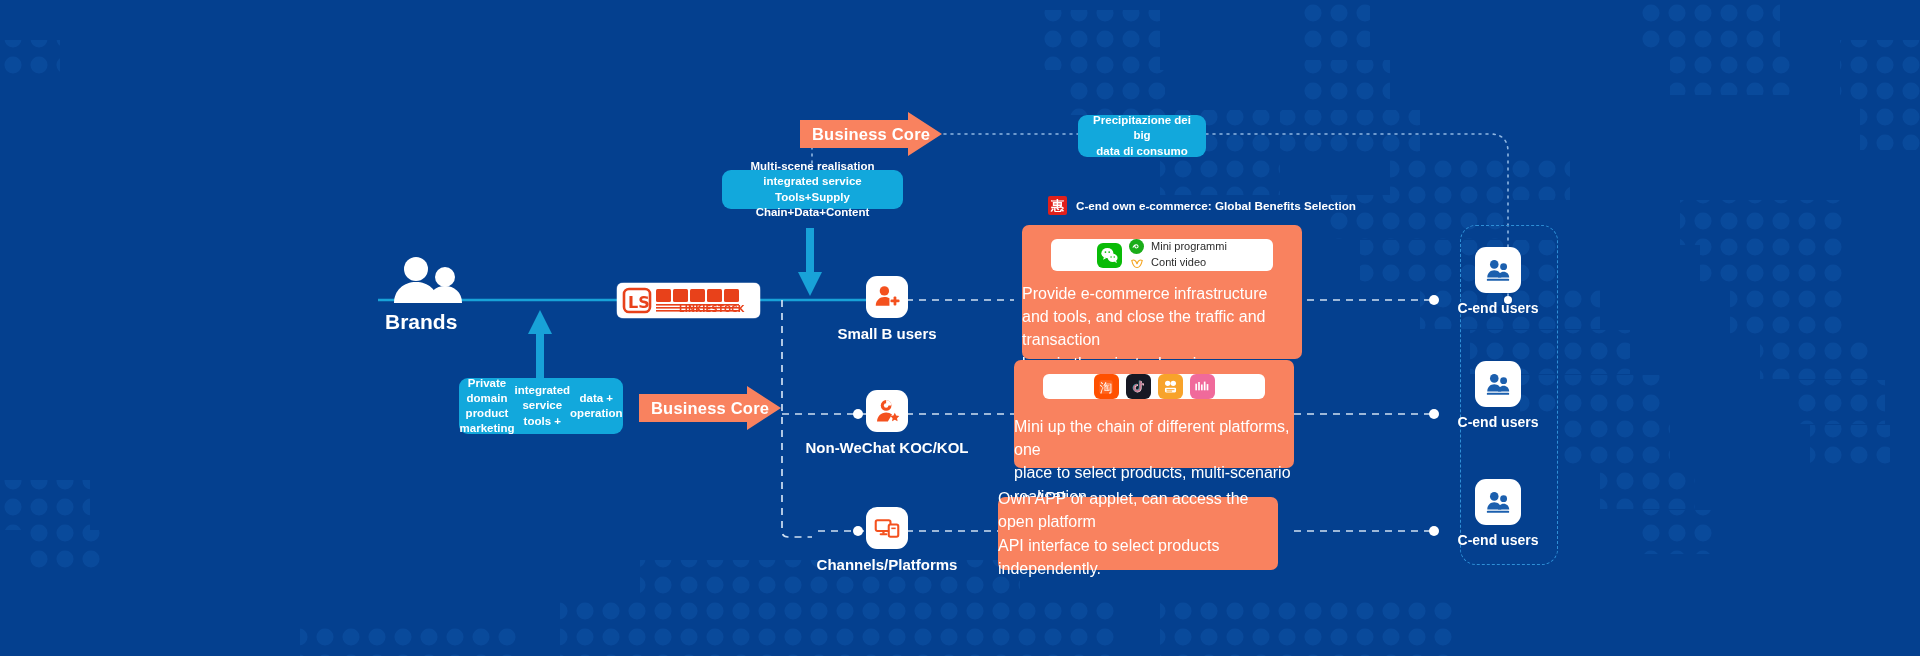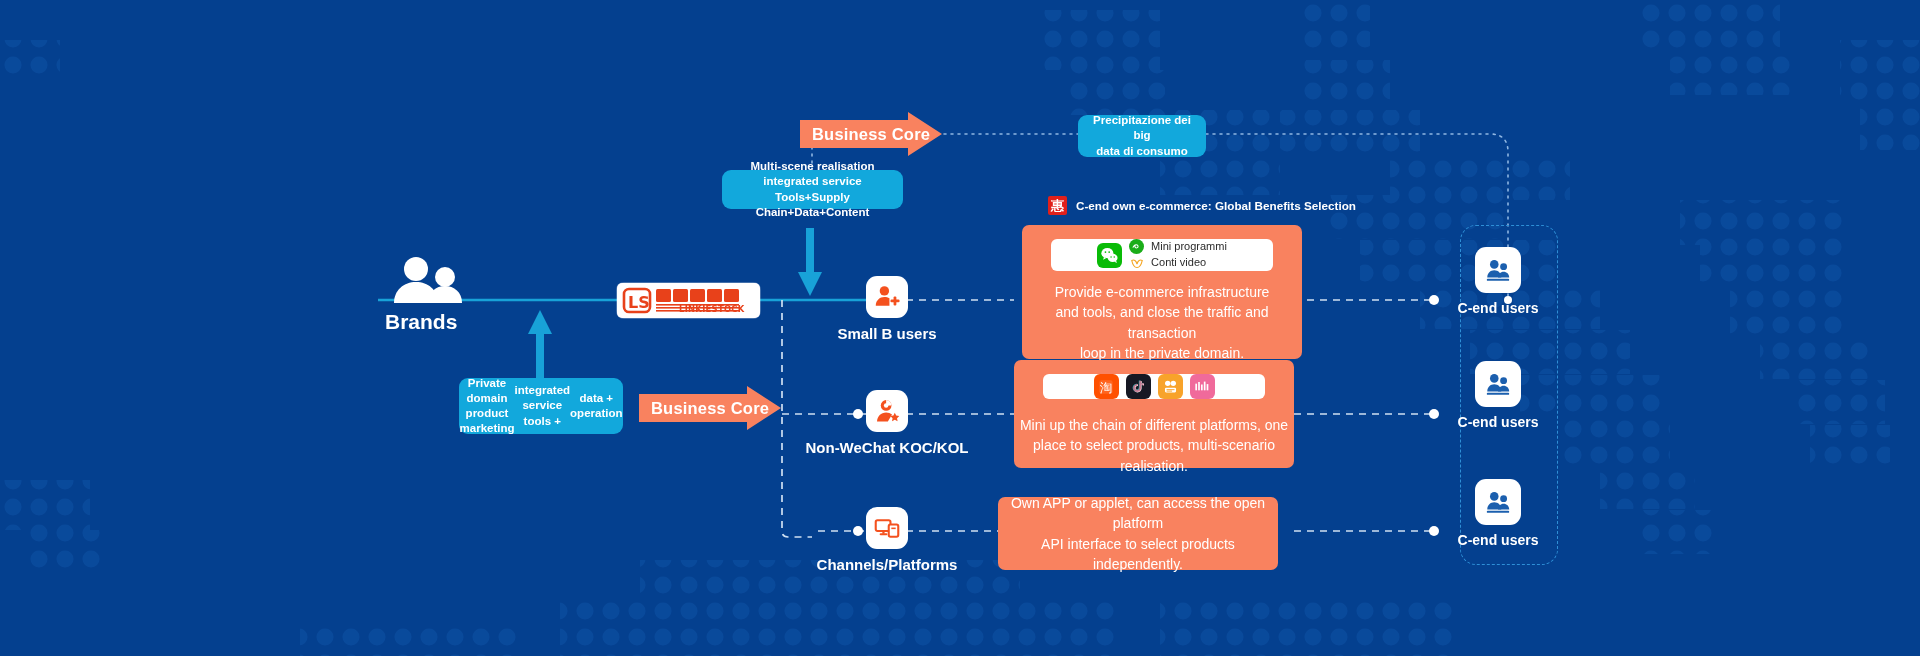--- a/index.html
+++ b/index.html
@@ -44,21 +44,21 @@
     position:absolute;background:#f9825f;border-radius:7px;
     box-sizing:border-box;
     display:flex;flex-direction:column;align-items:center;
   }
   .ocard .whitebar{
     background:#fff;border-radius:6px;
     display:flex;align-items:center;justify-content:center;
     box-sizing:border-box;
   }
   .ocard .desc{
-    font-size:14px;line-height:1.45;text-align:center;color:#fff;
+    font-size:16px;line-height:1.45;text-align:left;color:#fff;
     font-weight:500;
   }
 
   
   .tile{
     position:absolute;background:#fff;border-radius:11px;
     display:flex;align-items:center;justify-content:center;
   }
   .tilelabel{
     position:absolute;text-align:center;font-size:15px;font-weight:700;color:#fff;

